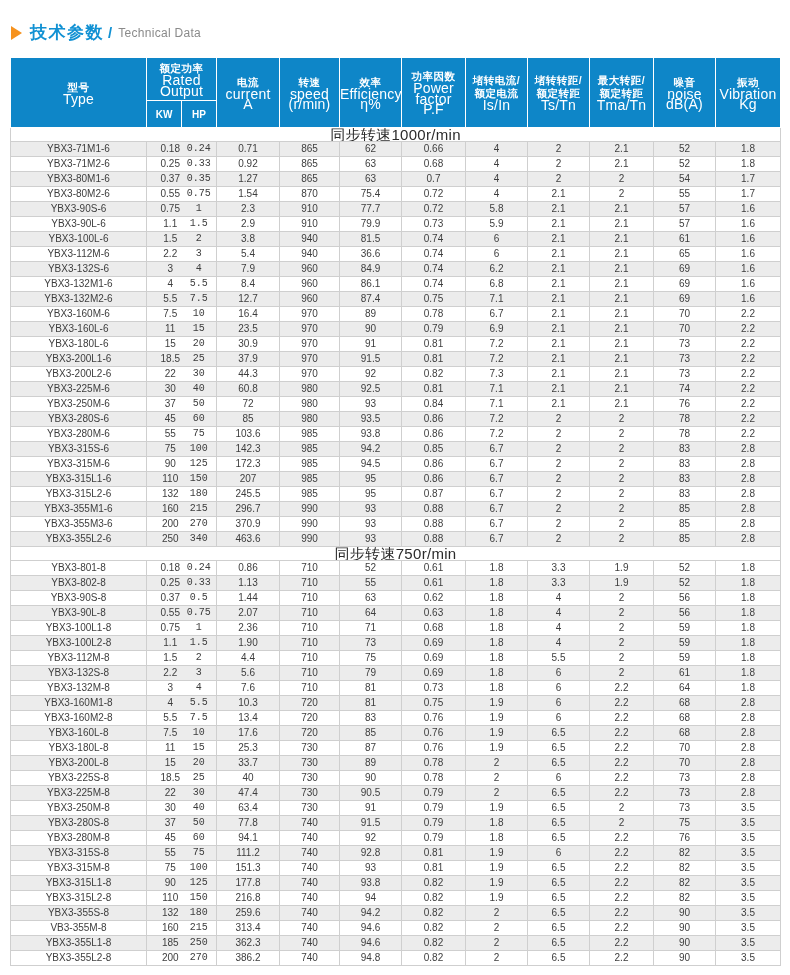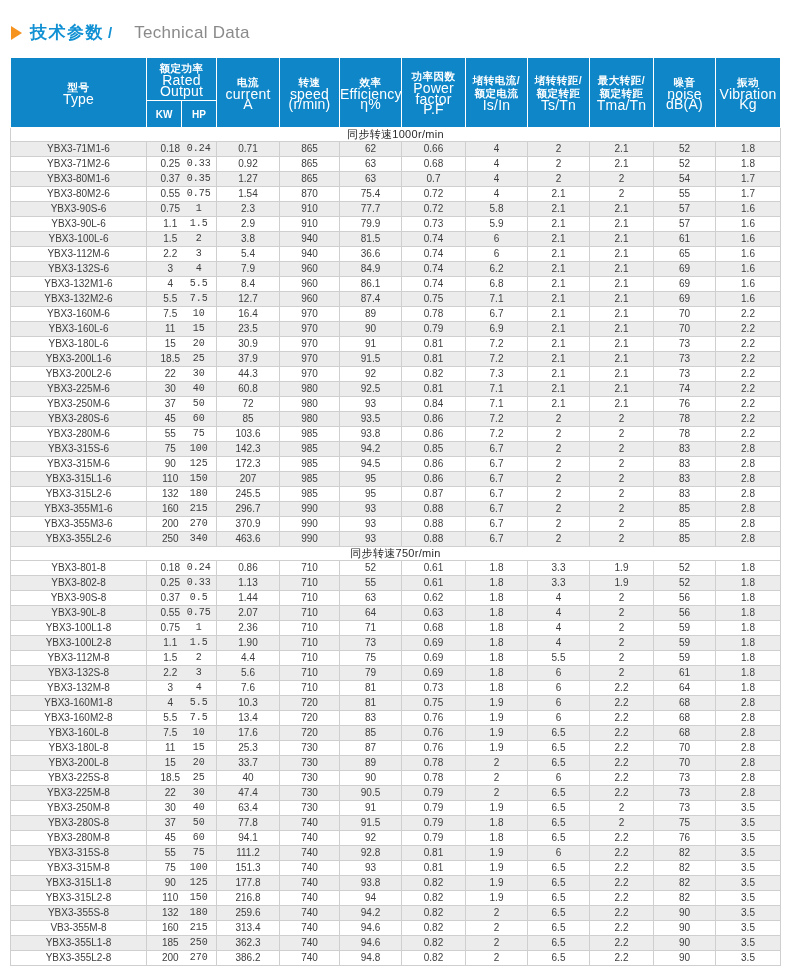--- a/index.html
+++ b/index.html
@@ -7,21 +7,21 @@
     width:790px;height:975px;background:#ffffff;position:relative;overflow:hidden;
     font-family:"Liberation Sans","DejaVu Sans",sans-serif;
     -webkit-font-smoothing:antialiased;
   }
   
   .page-header{position:absolute;top:0;left:0;right:0;height:56px;padding-left:24px;}
   .title-group{position:absolute;left:11px;top:21px;display:flex;align-items:center;}
   .arrow-icon{width:0;height:0;border-left:11px solid #f6921e;border-top:7px solid transparent;border-bottom:7px solid transparent;margin-right:8px;}
   .title-zh{font-size:17px;font-weight:bold;color:#1191d3;letter-spacing:1.5px;}
   .title-slash{font-size:15px;font-weight:bold;color:#1191d3;margin:0 6px 0 4px;}
-  .title-en{font-size:17px;color:#8a8a8a;letter-spacing:.3px;margin-left:16px;}
+  .title-en{font-size:12px;color:#8a8a8a;letter-spacing:.3px;}
   .spec-line{position:absolute;right:14px;top:25px;font-size:12.5px;font-weight:bold;color:#4a4a4a;white-space:pre;letter-spacing:.2px;}
 
   
   table{position:absolute;top:57px;left:10px;width:770px;border-collapse:collapse;table-layout:fixed;}
   col.c-type{width:136px}col.c-kw{width:35px}col.c-hp{width:35px}
   col.c-current{width:63px}col.c-speed{width:60px}col.c-efficiency{width:62px}
   col.c-pf{width:64px}col.c-isin{width:62px}col.c-tstn{width:62px}
   col.c-tmatn{width:64px}col.c-noise{width:62px}col.c-vib{width:65px}
 
   thead th{
@@ -36,21 +36,21 @@
 
   tbody td{
     border:1px solid #cfcfcf;padding:0;height:14px;
     font-size:10px;color:#3d3d3d;text-align:center;line-height:14px;
     white-space:nowrap;overflow:hidden;background:#ffffff;
   }
   tbody tr.shaded td{background:#ececec;}
   tbody td.col-kw{border-right:none;padding-left:12px;}
   tbody td.col-hp{border-left:none;font-family:Liberation Mono, monospace;}
   tbody tr.section-row td{
-    height:13px;background:#ffffff;font-size:11px;color:#2b2b2b;
+    height:13px;background:#ffffff;font-size:15px;color:#2b2b2b;
     letter-spacing:.3px;line-height:13px;
   }
 </style>
 </head>
 <body>
 
 <div class="page-header">
   <div class="title-group">
     <span class="arrow-icon"></span>
     <span class="title-zh">技术参数</span>

